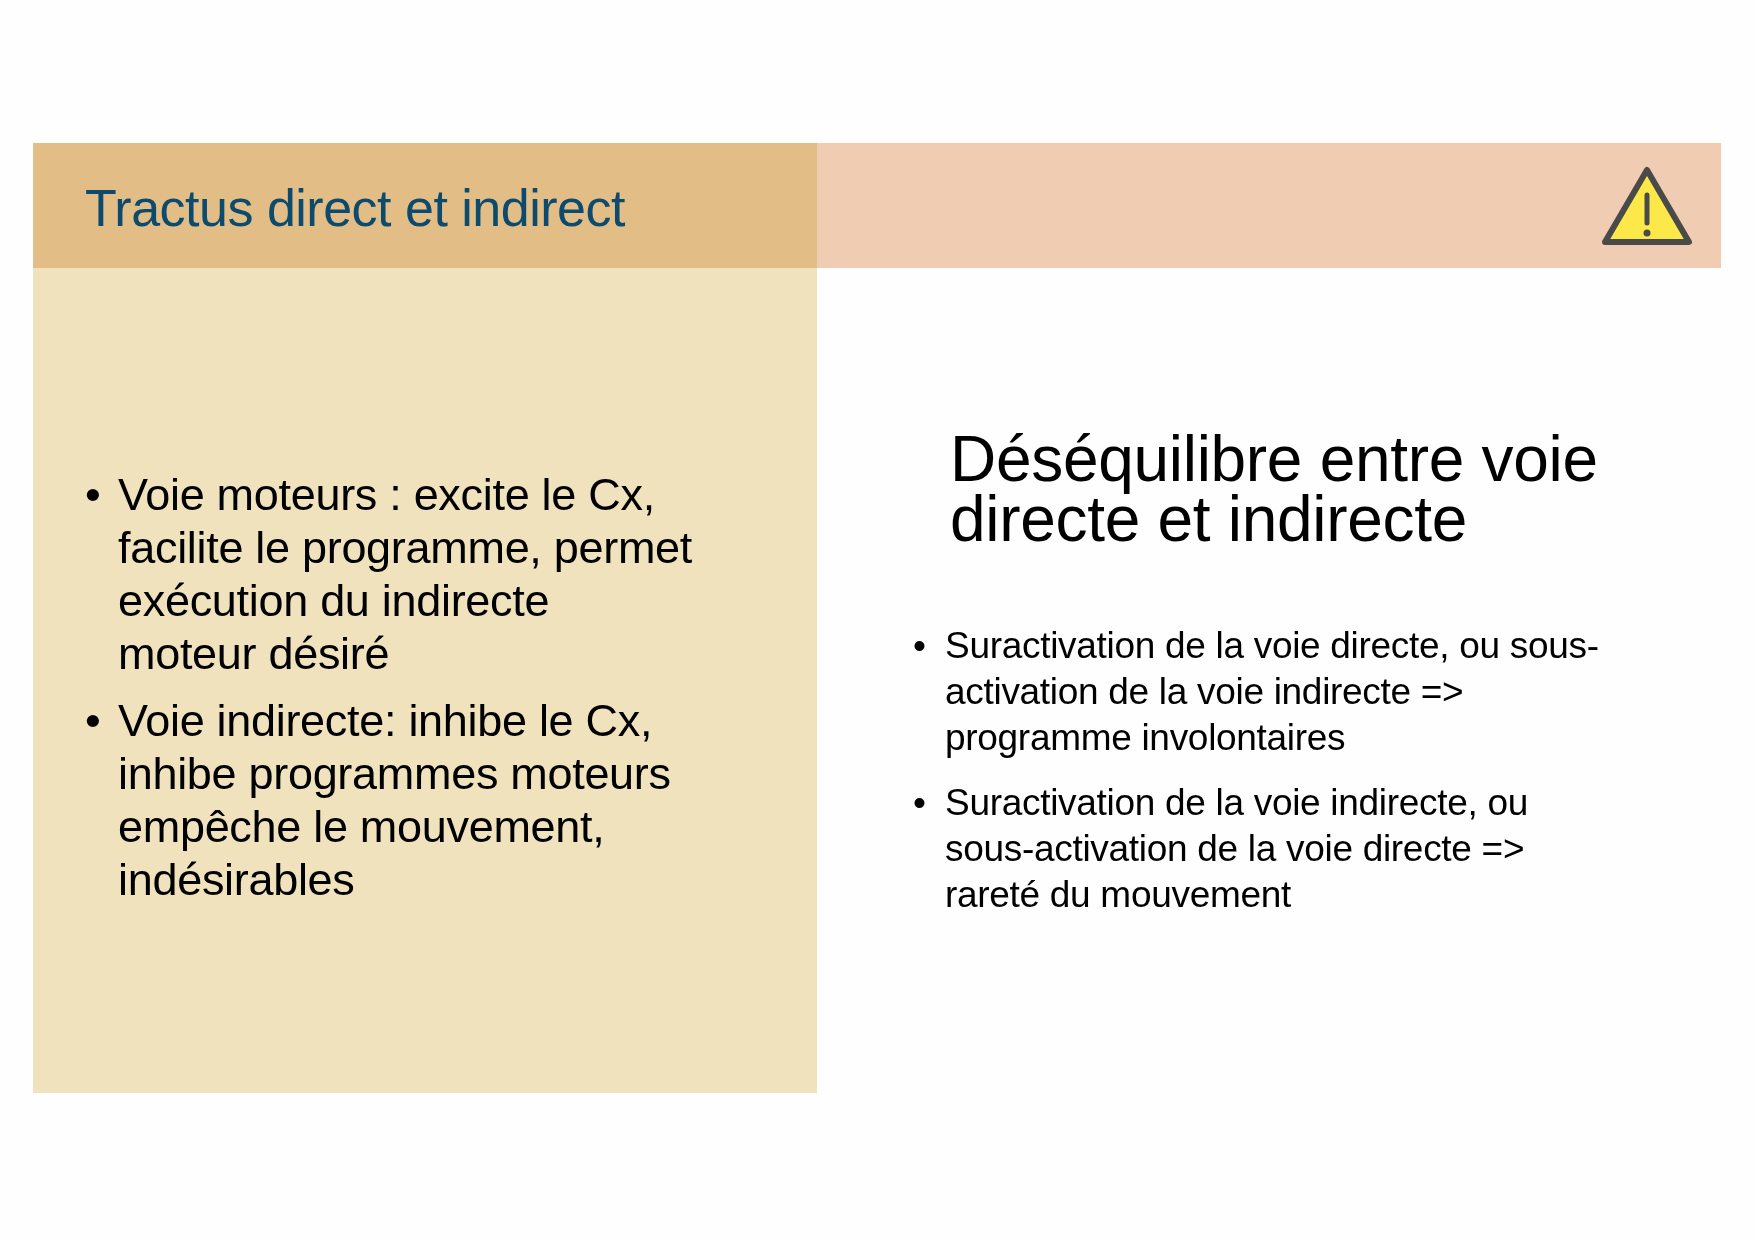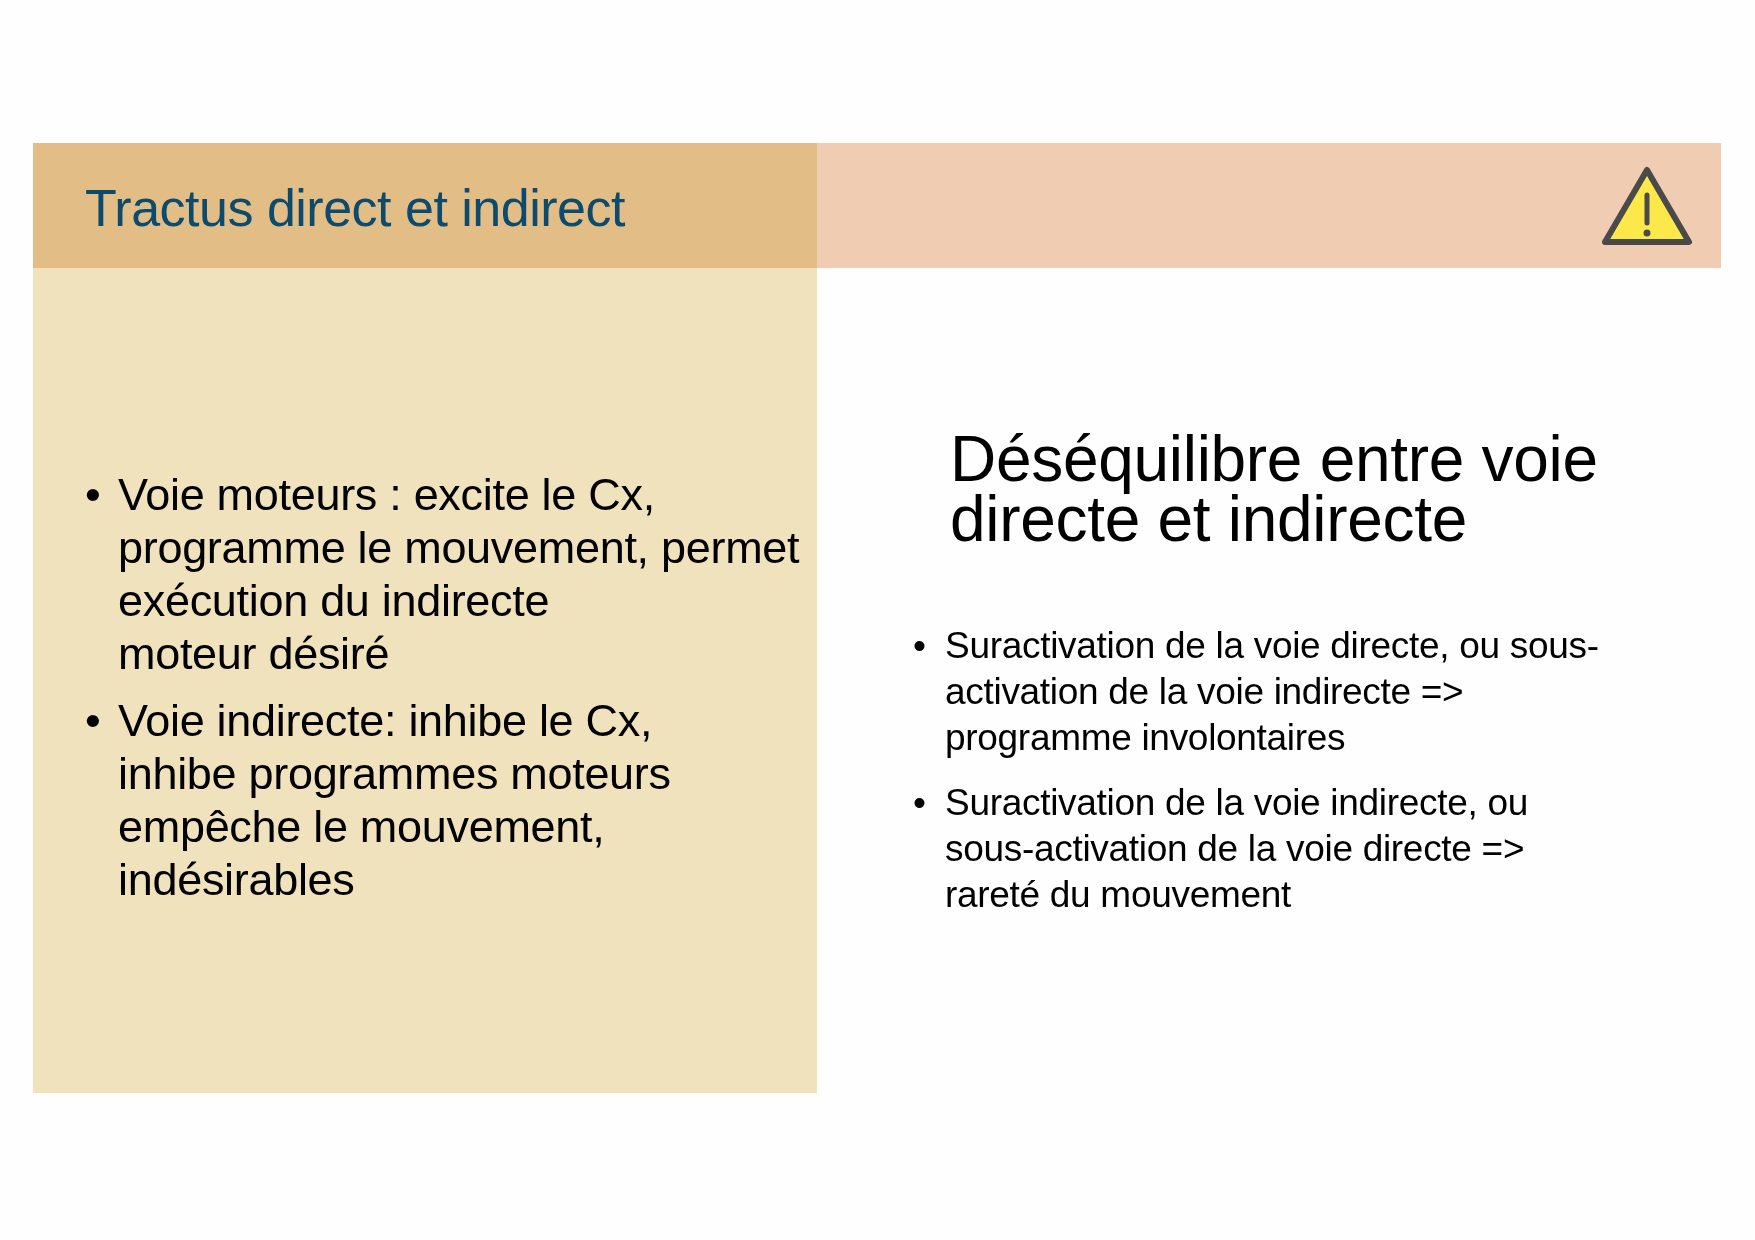--- a/index.html
+++ b/index.html
@@ -32,21 +32,21 @@
 <svg class="warn" viewBox="0 0 92 82">
   <polygon points="46,5 88,77 4,77" fill="#fde84a" stroke="#4a4a4a" stroke-width="6" stroke-linejoin="round"></polygon>
   <line x1="46" y1="30" x2="46" y2="58" stroke="#4a4a4a" stroke-width="5" stroke-linecap="round"></line>
   <circle cx="46" cy="68" r="3.5" fill="#4a4a4a"></circle>
 </svg>
 
 <ul class="left-list">
   <li>
     <span class="bullet">•</span>
     <span class="line">Voie moteurs : excite le Cx,</span>
-    <span class="line">programme le mouvement, permet</span>
+    <span class="line">facilite le programme, permet</span>
     <span class="line">exécution du indirecte</span>
     <span class="line">moteur désiré</span>
   </li>
   <li>
     <span class="bullet">•</span>
     <span class="line">Voie indirecte: inhibe le Cx,</span>
     <span class="line">inhibe programmes moteurs</span>
     <span class="line">empêche le mouvement,</span>
     <span class="line">indésirables</span>
   </li>

